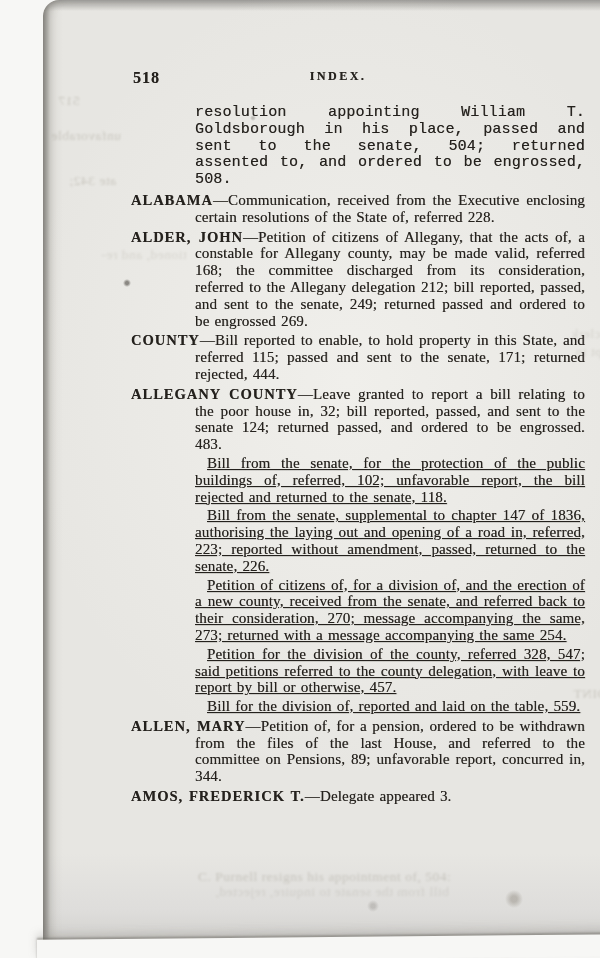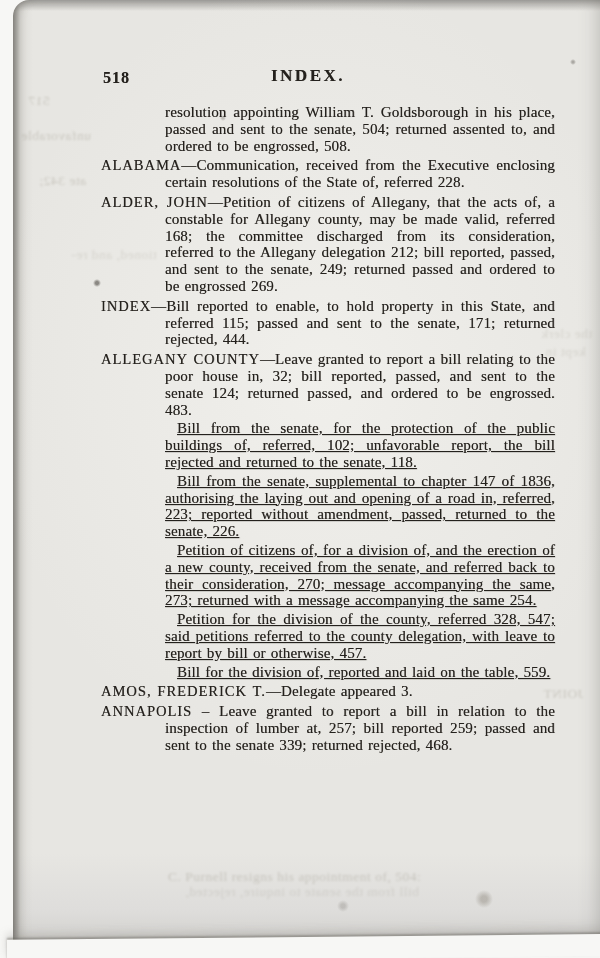--- a/index.html
+++ b/index.html
@@ -1,21 +1,21 @@
 <!DOCTYPE html>
 <html><head>
 <meta charset="utf-8">
 <style>
   html,body{margin:0;padding:0;}
   body{
     width:600px;height:958px;overflow:hidden;
     background:#f7f7f5;
     font-family:"Liberation Serif", serif;
   }
-  .scan{position:relative;width:488px;height:958px;}
+  .scan{position:relative;width:488px;height:958px;margin-left:30px;}
 
   
   .page{
     position:absolute;left:13px;top:0;width:587px;height:948px;
     border-top-left-radius:16px;border-bottom-left-radius:5px;
     background:
       radial-gradient(circle at 471px 899px, rgba(125,118,106,.38) 0 3px, rgba(125,118,106,0) 9px),
       radial-gradient(circle at 84px 283px, rgba(60,56,50,.55) 0 1.5px, rgba(60,56,50,0) 4px),
       radial-gradient(circle at 560px 62px, rgba(80,76,70,.40) 0 1px, rgba(80,76,70,0) 3px),
       radial-gradient(circle at 210px 118px, rgba(90,86,80,.30) 0 1px, rgba(90,86,80,0) 3px),
@@ -41,27 +41,27 @@
     position:absolute;left:88px;top:62px;width:454px;
     color:#24211d;
     font-size:15px;line-height:16.8px;
     text-align:justify;
     letter-spacing:.15px;word-spacing:1.2px;
     text-shadow:.3px .3px .5px rgba(45,40,34,.55);
   }
   .page-head{position:relative;height:34px;margin-bottom:8px;}
   .page-number{position:absolute;left:2px;top:8px;font-weight:700;font-size:16px;letter-spacing:1px;}
   .index-title{position:absolute;left:0;right:40px;top:6px;text-align:center;
-    font-weight:700;font-size:17px;letter-spacing:2.5px;}
+    font-weight:700;font-size:12px;letter-spacing:2.5px;}
 
   p.entry{margin:0 0 2px 0;padding-left:64px;text-indent:-64px;}
   p.entry.main{margin-top:3px;}
-  p.entry.cont{text-indent:0;}
+  p.entry.cont{text-indent:0;font-family:Liberation Mono, monospace;}
   p.entry.sub{text-indent:12px;margin-top:1px;text-decoration:underline;}
-  .head{font-weight:400;letter-spacing:1px;font-size:14.5px;}
+  .head{font-weight:700;letter-spacing:1px;font-size:14.5px;}
 
   
   .ghost{
     position:absolute;
     font-family:"Liberation Serif",serif;font-size:13.5px;
     color:#8f8a7c;opacity:.34;filter:blur(1.1px);
     letter-spacing:.5px;white-space:nowrap;pointer-events:none;
   }
   .ghost.mir{transform:scaleX(-1);}
   .ghost.faint{opacity:.22;}
@@ -90,35 +90,35 @@
         <span class="index-title">INDEX.</span>
       </div>
 
       <p class="entry cont"><span class="head"></span><span>resolution appointing William T. Goldsborough in his place, passed and sent to the senate, 504; returned assented to, and ordered to be engrossed, 508.</span></p>
 
       <p class="entry main"><span class="head">ALABAMA</span><span>—Communication, received from the Executive enclosing certain resolutions of the State of, referred 228.</span></p>
 
       <p class="entry main"><span class="head">ALDER, JOHN</span><span>—Petition of citizens of Allegany, that the acts of, a constable for Allegany county, may be made valid, referred 168; the committee discharged from its consideration, referred to the Allegany delegation 212; bill reported, passed, and sent to the senate, 249; returned passed and ordered to be engrossed 269.</span></p>
 
 
-      <p class="entry main"><span class="head">INDEX</span><span>—Bill reported to enable, to hold property in this State, and referred 115; passed and sent to the senate, 171; returned rejected, 444.</span></p>
+      <p class="entry main"><span class="head">COUNTY</span><span>—Bill reported to enable, to hold property in this State, and referred 115; passed and sent to the senate, 171; returned rejected, 444.</span></p>
 
       <p class="entry main"><span class="head">ALLEGANY COUNTY</span><span>—Leave granted to report a bill relating to the poor house in, 32; bill reported, passed, and sent to the senate 124; returned passed, and ordered to be engrossed. 483.</span></p>
 
       <p class="entry sub"><span>Bill from the senate, for the protection of the public buildings of, referred, 102; unfavorable report, the bill rejected and returned to the senate, 118.</span></p>
 
       <p class="entry sub"><span>Bill from the senate, supplemental to chapter 147 of 1836, authorising the laying out and opening of a road in, referred, 223; reported without amendment, passed, returned to the senate, 226.</span></p>
 
       <p class="entry sub"><span>Petition of citizens of, for a division of, and the erection of a new county, received from the senate, and referred back to their consideration, 270; message accompanying the same, 273; returned with a message accompanying the same 254.</span></p>
 
       <p class="entry sub"><span>Petition for the division of the county, referred 328, 547; said petitions referred to the county delegation, with leave to report by bill or otherwise, 457.</span></p>
 
       <p class="entry sub"><span>Bill for the division of, reported and laid on the table, 559.</span></p>
 
+      <p class="entry main"><span class="head">ALLEN, MARY</span><span>—Petition of, for a pension, ordered to be withdrawn from the files of the last House, and referred to the committee on Pensions, 89; unfavorable report, concurred in, 344.</span></p>
 
       <p class="entry main"><span class="head">AMOS, FREDERICK T.</span><span>—Delegate appeared 3.</span></p>
 
-      <p class="entry main"><span class="head">ANNAPOLIS</span><span> – Leave granted to report a bill in relation to the inspection of lumber at, 257; bill reported 259; passed and sent to the senate 339; returned rejected, 468.</span></p>
     </div>
 
     <div class="bottom-strip"></div>
   </div>
 </div>
 
 </body></html>

